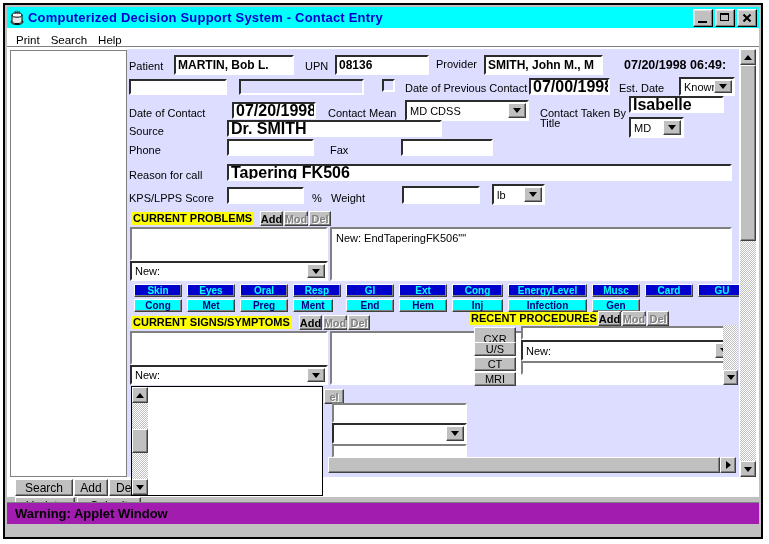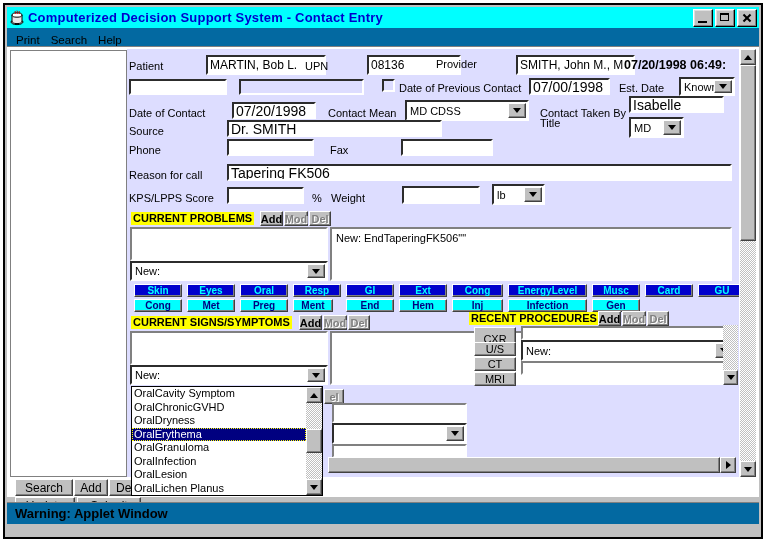--- a/index.html
+++ b/index.html
@@ -15,34 +15,34 @@
   .winbtn{width:18px;height:16px;background:#c0c0c0;border:1px solid #000;border-top-color:#fff;border-left-color:#fff;box-shadow:inset -1px -1px 0 #808080, inset 1px 1px 0 #dfdfdf;position:relative;}
   .winbtn i{position:absolute;display:block;background:#000;}
   .wb-min i{left:4px;bottom:3px;width:9px;height:2px;}
   .wb-max i{left:4px;top:3px;width:9px;height:8px;background:none;border:1px solid #000;border-top-width:2px;box-sizing:border-box;}
   .wb-close i{left:8px;top:2px;width:1px;height:11px;background:none;}
   .wb-close i:before,.wb-close i:after{content:"";position:absolute;left:-4px;top:5px;width:10px;height:2px;background:#000;}
   .wb-close i:before{transform:rotate(45deg);}
   .wb-close i:after{transform:rotate(-45deg);}
 
   
-  .menubar{position:absolute;left:2px;top:23px;width:752px;height:23px;background:#0369a1;display:flex;align-items:center;padding-left:6px;box-sizing:border-box;}
+  .menubar{position:absolute;left:2px;top:23px;width:752px;height:23px;background:#ffffff;display:flex;align-items:center;padding-left:6px;box-sizing:border-box;}
   .menu-item{padding:1px 8px 1px 3px;font-size:11.5px;color:#000;cursor:default;}
 
   
   .client{position:absolute;left:2px;top:41px;width:752px;height:451px;background:#ffffff;border-top:1px solid #808080;box-sizing:border-box;}
 
   .sidepanel{position:absolute;left:3px;top:3px;width:117px;height:427px;background:#fff;border:1px solid #808080;box-sizing:border-box;}
 
   .formarea{position:absolute;left:120px;top:2px;width:612px;height:428px;background:#ddddff;overflow:hidden;}
 
   
   .lbl{position:absolute;font-size:11px;color:#000;white-space:nowrap;}
-  .fld{position:absolute;background:#fff;border:2px inset #c0c0c0;border-top-color:#808080;border-left-color:#808080;border-right-color:#fff;border-bottom-color:#fff;box-sizing:border-box;font-size:14px;padding:1px 2px;white-space:nowrap;overflow:hidden;display:flex;align-items:center;font-family:"Liberation Sans",sans-serif;}
-  .fld.bold{font-weight:normal;font-size:12px;margin-left:32px;}
+  .fld{position:absolute;background:#fff;border:2px inset #c0c0c0;border-top-color:#808080;border-left-color:#808080;border-right-color:#fff;border-bottom-color:#fff;box-sizing:border-box;font-size:16px;padding:1px 2px;white-space:nowrap;overflow:hidden;display:flex;align-items:center;font-family:"Liberation Sans",sans-serif;font-weight:bold;}
+  .fld.bold{font-weight:bold;font-size:12px;}
   .fld.lav{background:#ddddff;}
   .ro{position:absolute;font-size:12px;font-weight:bold;white-space:nowrap;display:flex;align-items:center;}
 
   .combo{position:absolute;background:#fff;border:2px inset #c0c0c0;border-top-color:#808080;border-left-color:#808080;border-right-color:#fff;border-bottom-color:#fff;box-sizing:border-box;display:flex;align-items:center;font-size:11px;padding-left:3px;overflow:hidden;}
   .combo .cv{flex:1 1 auto;white-space:nowrap;overflow:hidden;}
   .arrow{flex:0 0 auto;width:16px;align-self:stretch;background:#c0c0c0;border:1px solid #fff;border-right-color:#404040;border-bottom-color:#404040;box-shadow:inset -1px -1px 0 #808080;display:flex;align-items:center;justify-content:center;margin:1px 1px 1px 0;}
   .arrow:after{content:"";border-left:4px solid transparent;border-right:4px solid transparent;border-top:5px solid #000;display:block;}
 
   .chk{position:absolute;width:13px;height:13px;background:#ddddff;border:2px inset #c0c0c0;border-top-color:#808080;border-left-color:#808080;border-right-color:#fff;border-bottom-color:#fff;box-sizing:border-box;}
 
@@ -70,21 +70,21 @@
   .sbtn-arrow{background:#c0c0c0;border:1px solid #fff;border-right-color:#404040;border-bottom-color:#404040;box-shadow:inset -1px -1px 0 #808080;display:flex;align-items:center;justify-content:center;flex:0 0 auto;box-sizing:border-box;}
   .tri-up:after{content:"";border-left:4px solid transparent;border-right:4px solid transparent;border-bottom:5px solid #000;}
   .tri-dn:after{content:"";border-left:4px solid transparent;border-right:4px solid transparent;border-top:5px solid #000;}
   .tri-rt:after{content:"";border-top:4px solid transparent;border-bottom:4px solid transparent;border-left:5px solid #000;}
   .track{flex:1 1 auto;background-image:linear-gradient(45deg,#ffffff 25%,#c0c0c0 25%,#c0c0c0 50%,#ffffff 50%,#ffffff 75%,#c0c0c0 75%);background-size:2px 2px;}
   .thumb{background:#c0c0c0;border:1px solid #fff;border-right-color:#404040;border-bottom-color:#404040;box-shadow:inset -1px -1px 0 #808080;box-sizing:border-box;flex:0 0 auto;}
 
   
   .actbtn{position:absolute;background:#c0c0c0;border:1px solid #fff;border-right-color:#404040;border-bottom-color:#404040;box-shadow:inset -1px -1px 0 #808080;box-sizing:border-box;display:flex;align-items:center;justify-content:center;font-size:12px;color:#000;}
 
-  .statusbar{position:absolute;left:2px;top:497px;width:752px;height:22px;background:#0369a1;display:flex;align-items:center;padding-left:8px;box-sizing:border-box;font-weight:bold;font-size:13px;color:#000;border-top:1px solid #808080;}
+  .statusbar{position:absolute;left:2px;top:497px;width:752px;height:22px;background:#a21caf;display:flex;align-items:center;padding-left:8px;box-sizing:border-box;font-weight:bold;font-size:13px;color:#000;border-top:1px solid #808080;}
 
   .proc-btn{position:absolute;background:#c0c0c0;border:1px solid #fff;border-right-color:#404040;border-bottom-color:#404040;box-shadow:inset -1px -1px 0 #808080;box-sizing:border-box;display:flex;align-items:center;justify-content:center;font-size:11px;color:#000;}
 </style>
 </head>
 <body>
 
 <div class="window">
 
   <div class="titlebar">
     <span class="title-icon">
@@ -125,21 +125,21 @@
       <span class="fld bold" style="left:47px;top:6px;width:120px;height:20px;">MARTIN, Bob L.</span>
       <span class="lbl" style="left:178px;top:11px;">UPN</span>
       <span class="fld bold" style="left:208px;top:6px;width:94px;height:20px;">08136</span>
       <span class="lbl" style="left:309px;top:9px;">Provider</span>
       <span class="fld bold" style="left:357px;top:6px;width:119px;height:20px;">SMITH, John M., M</span>
       <span class="ro" style="left:497px;top:6px;width:115px;height:20px;font-size:12.5px;">07/20/1998 06:49:</span>
 
       <span class="fld" style="left:2px;top:30px;width:98px;height:16px;"></span>
       <span class="fld lav" style="left:112px;top:30px;width:125px;height:16px;"></span>
       <span class="chk" style="left:255px;top:30px;"></span>
-      <span class="lbl" style="left:272px;top:33px;">Date of Previous Contact</span>
+      <span class="lbl" style="left:278px;top:33px;">Date of Previous Contact</span>
       <span class="fld" style="left:402px;top:29px;width:81px;height:17px;">07/00/1998</span>
       <span class="lbl" style="left:492px;top:33px;">Est. Date</span>
       <div class="combo" style="left:552px;top:28px;width:56px;height:19px;">
         <span class="cv">Knowr</span>
         <span class="arrow"></span>
       </div>
 
       <span class="lbl" style="left:2px;top:58px;">Date of Contact</span>
       <span class="fld" style="left:105px;top:53px;width:84px;height:17px;">07/20/1998</span>
       <span class="lbl" style="left:201px;top:58px;">Contact Mean</span>
@@ -263,30 +263,20 @@
     </div>
 
     <div class="vsb" style="left:733px;top:2px;width:16px;height:428px;">
       <div class="sbtn-arrow tri-up" style="height:16px;"></div>
       <div class="thumb" style="height:176px;"></div>
       <div class="track"></div>
       <div class="sbtn-arrow tri-dn" style="height:16px;"></div>
     </div>
 
     <div class="listpop" style="left:124px;top:339px;width:192px;height:110px;">
-      <div class="items">
-        <div class="litem">OralCavity Symptom</div>
-        <div class="litem">OralChronicGVHD</div>
-        <div class="litem">OralDryness</div>
-        <div class="litem sel">OralErythema</div>
-        <div class="litem">OralGranuloma</div>
-        <div class="litem">OralInfection</div>
-        <div class="litem">OralLesion</div>
-        <div class="litem">OralLichen Planus</div>
-      </div>
       <div class="vsb" style="position:relative;left:auto;top:auto;width:16px;height:108px;flex:0 0 auto;">
         <div class="sbtn-arrow tri-up" style="height:16px;"></div>
         <div class="track" style="flex:0 0 26px;"></div>
         <div class="thumb" style="height:24px;"></div>
         <div class="track"></div>
         <div class="sbtn-arrow tri-dn" style="height:16px;"></div>
       </div>
     </div>
 
     <span class="actbtn" style="left:8px;top:432px;width:58px;height:17px;">Search</span>

